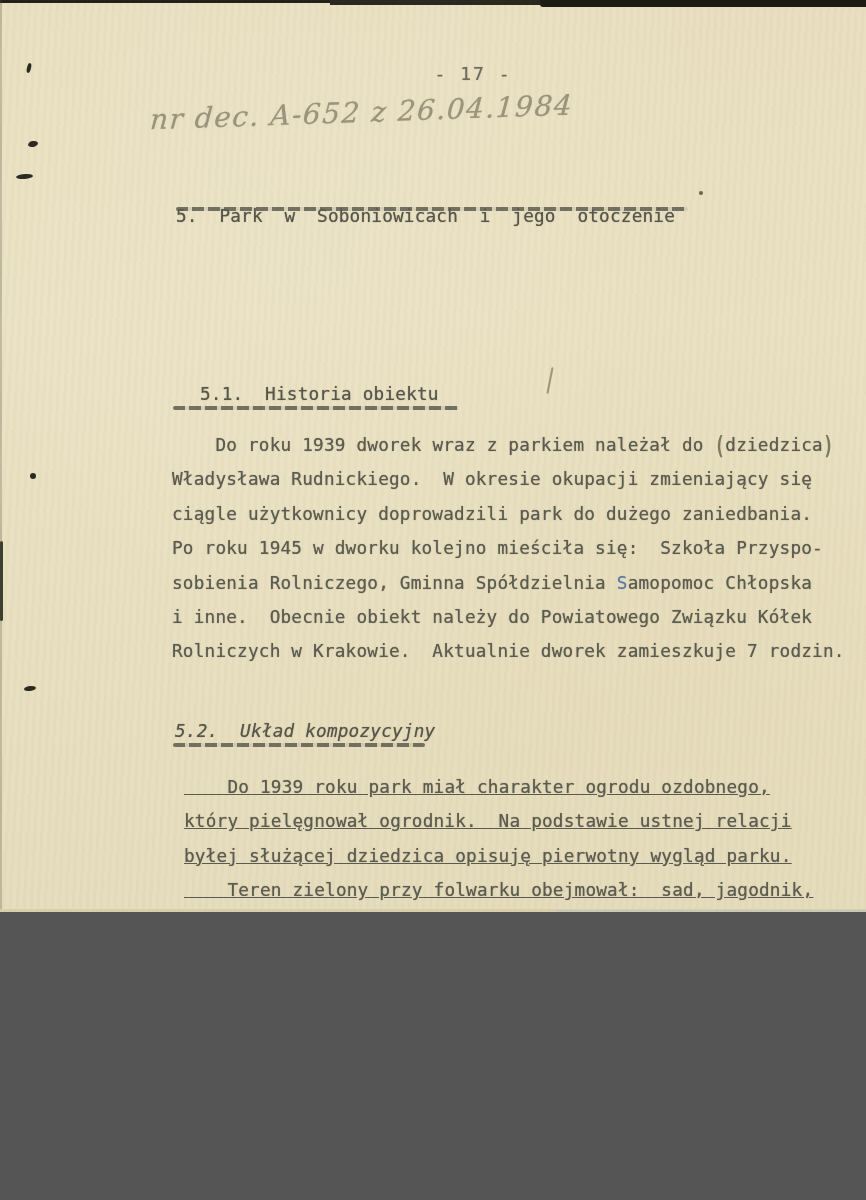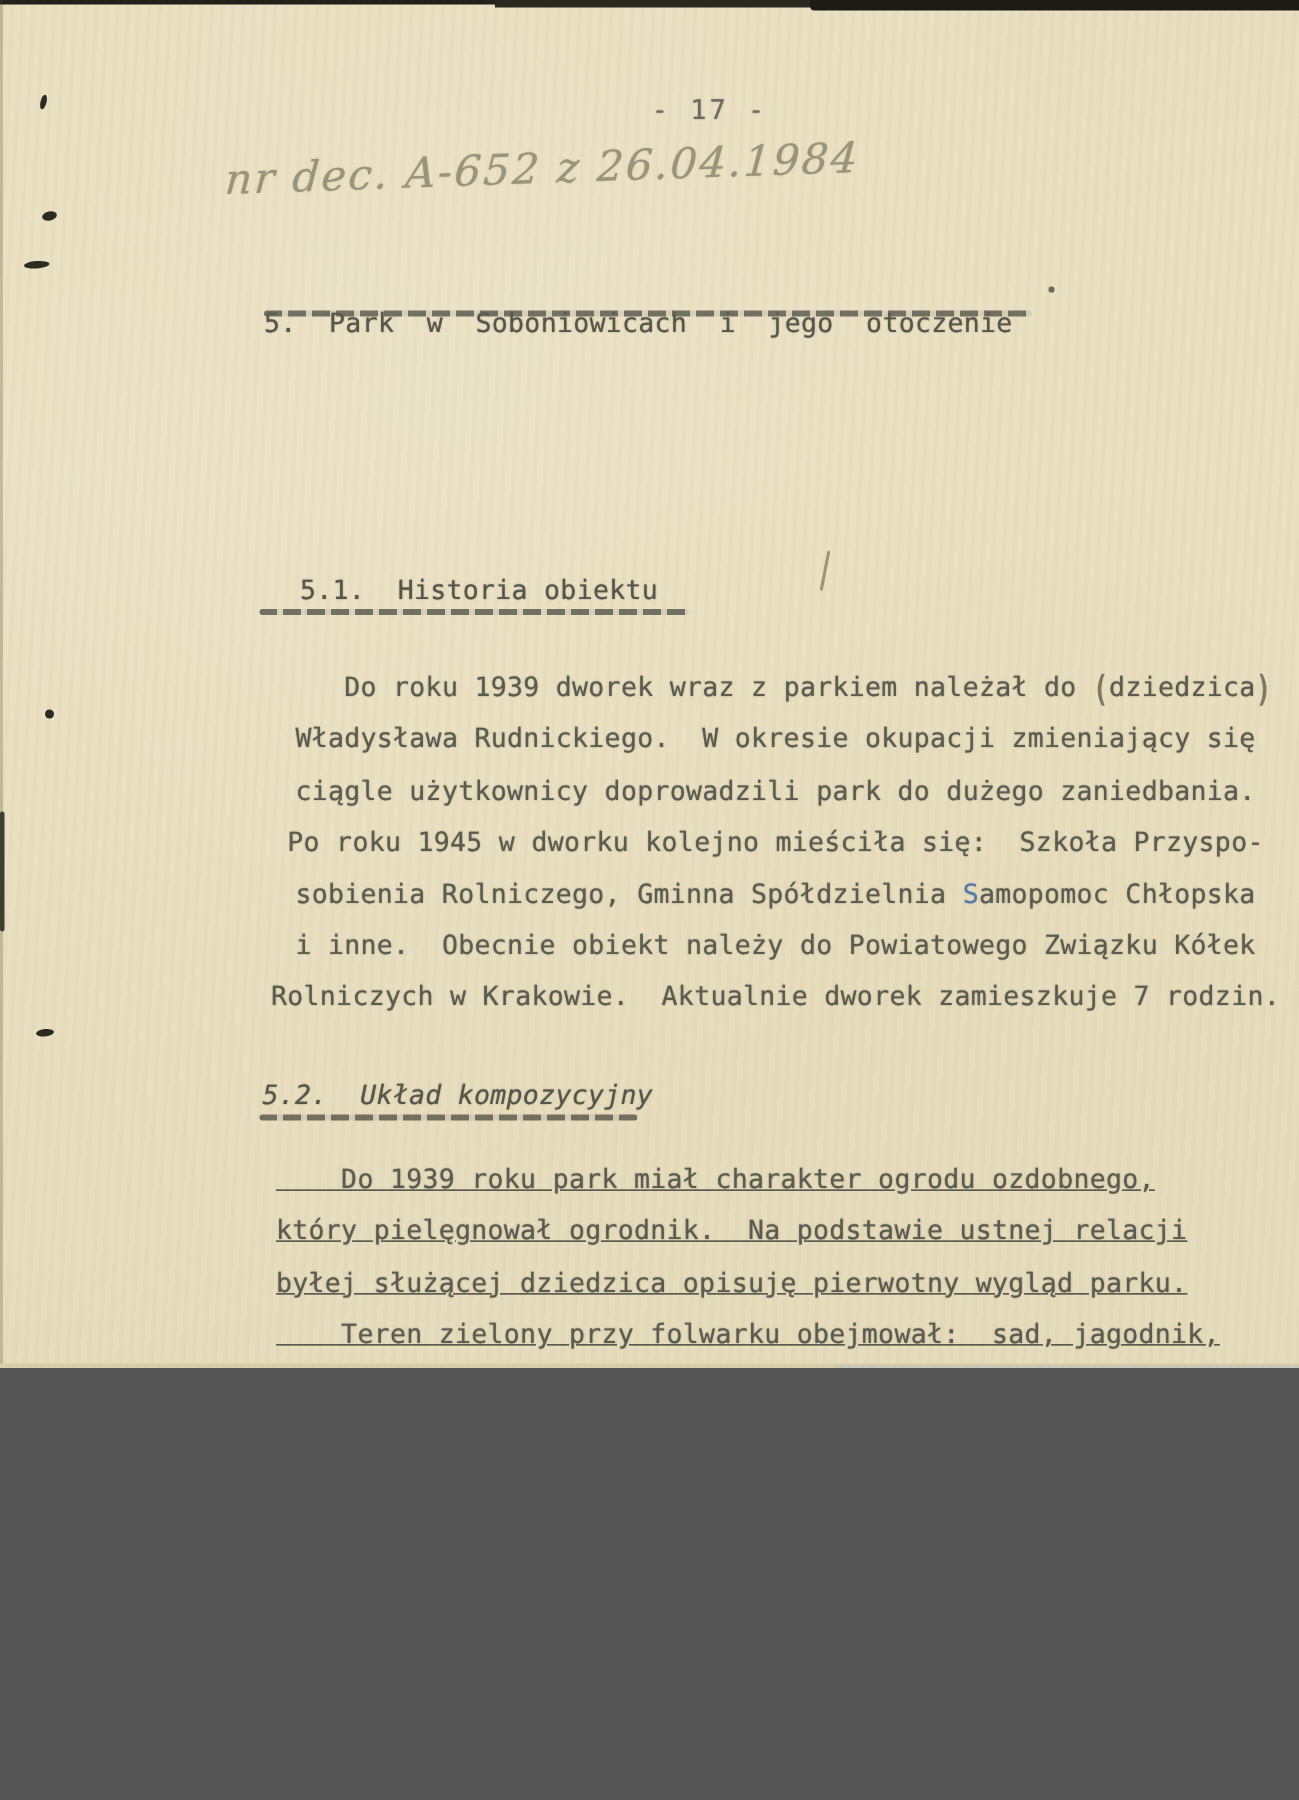--- a/index.html
+++ b/index.html
@@ -102,21 +102,21 @@
 
   <div class="pagenum">- 17 -</div>
 
   <div class="pencil-note">nr dec. A-652 z 26.04.1984</div>
 
   <div class="type heading" style="left:176px;top:179px;margin-top:20px;">5.  Park  w  Soboniowicach  i  jego  otoczenie</div>
   <div class="underline" style="left:176px;top:207px;width:512px;"></div>
 
   <div class="type heading" style="left:175px;top:377px;margin-left:25px;">5.1.  Historia obiektu</div>
   <div class="underline" style="left:173px;top:406px;width:286px;"></div>
-  <div class="type" style="left:172px;top:442px;width:690px;text-align:center;"><span>    Do roku 1939 dworek wraz z parkiem należał do </span><span class="pencil-paren">(</span><span>dziedzica</span><span class="pencil-paren">)</span><span>
+  <div class="type" style="left:172px;top:428px;width:690px;"><span>    Do roku 1939 dworek wraz z parkiem należał do </span><span class="pencil-paren">(</span><span>dziedzica</span><span class="pencil-paren">)</span><span>
 Władysława Rudnickiego.  W okresie okupacji zmieniający się
 ciągle użytkownicy doprowadzili park do dużego zaniedbania.
 Po roku 1945 w dworku kolejno mieściła się:  Szkoła Przyspo-
 sobienia Rolniczego, Gminna Spółdzielnia </span><span class="blue-letter">S</span><span>amopomoc Chłopska
 i inne.  Obecnie obiekt należy do Powiatowego Związku Kółek
 Rolniczych w Krakowie.  Aktualnie dworek zamieszkuje 7 rodzin.</span></div>
 
   <div class="type heading" style="left:175px;top:714px;font-style:italic;">5.2.  Układ kompozycyjny</div>
   <div class="underline" style="left:173px;top:743px;width:252px;"></div>
   <div class="type" style="left:184px;top:770px;width:690px;text-decoration:underline;">    Do 1939 roku park miał charakter ogrodu ozdobnego,

